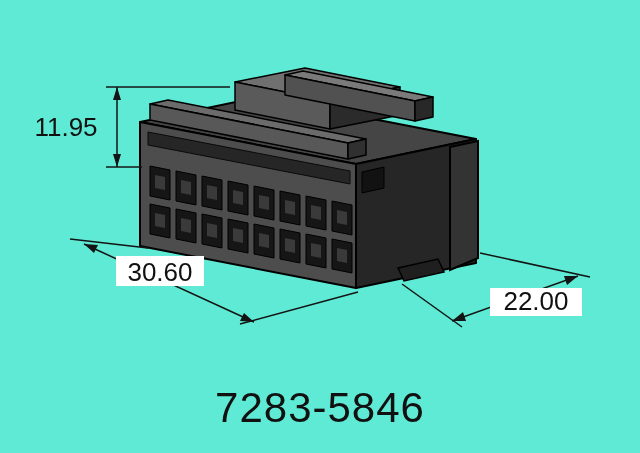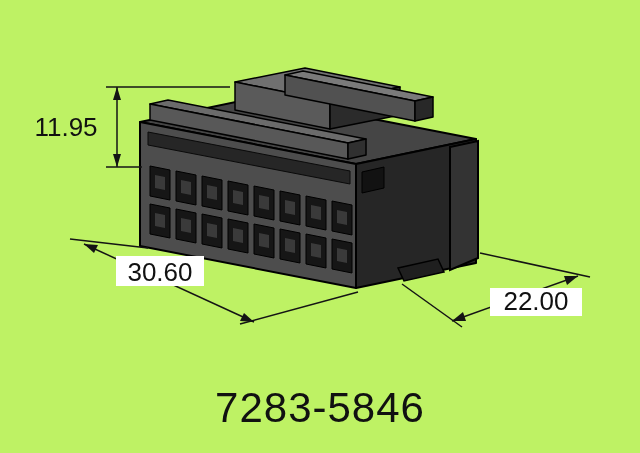--- a/index.html
+++ b/index.html
@@ -1,20 +1,20 @@
 <!DOCTYPE html>
 <html><head>
 <meta charset="utf-8">
 <style>
   html, body { margin: 0; padding: 0; background: #ffffff; }
   .stage {
     position: relative;
     width: 640px;
     height: 453px;
-    background: #bef264;
+    background: #5eead4;
     font-family: "Liberation Sans", sans-serif;
     overflow: hidden;
   }
   .stage svg { display: block; }
   text { font-family: "Liberation Sans", sans-serif; fill: #111111; }
   .dim-label { font-size: 26px; }
   .part-label { font-size: 42px; letter-spacing: 1px; }
 </style>
 </head>
 <body>

